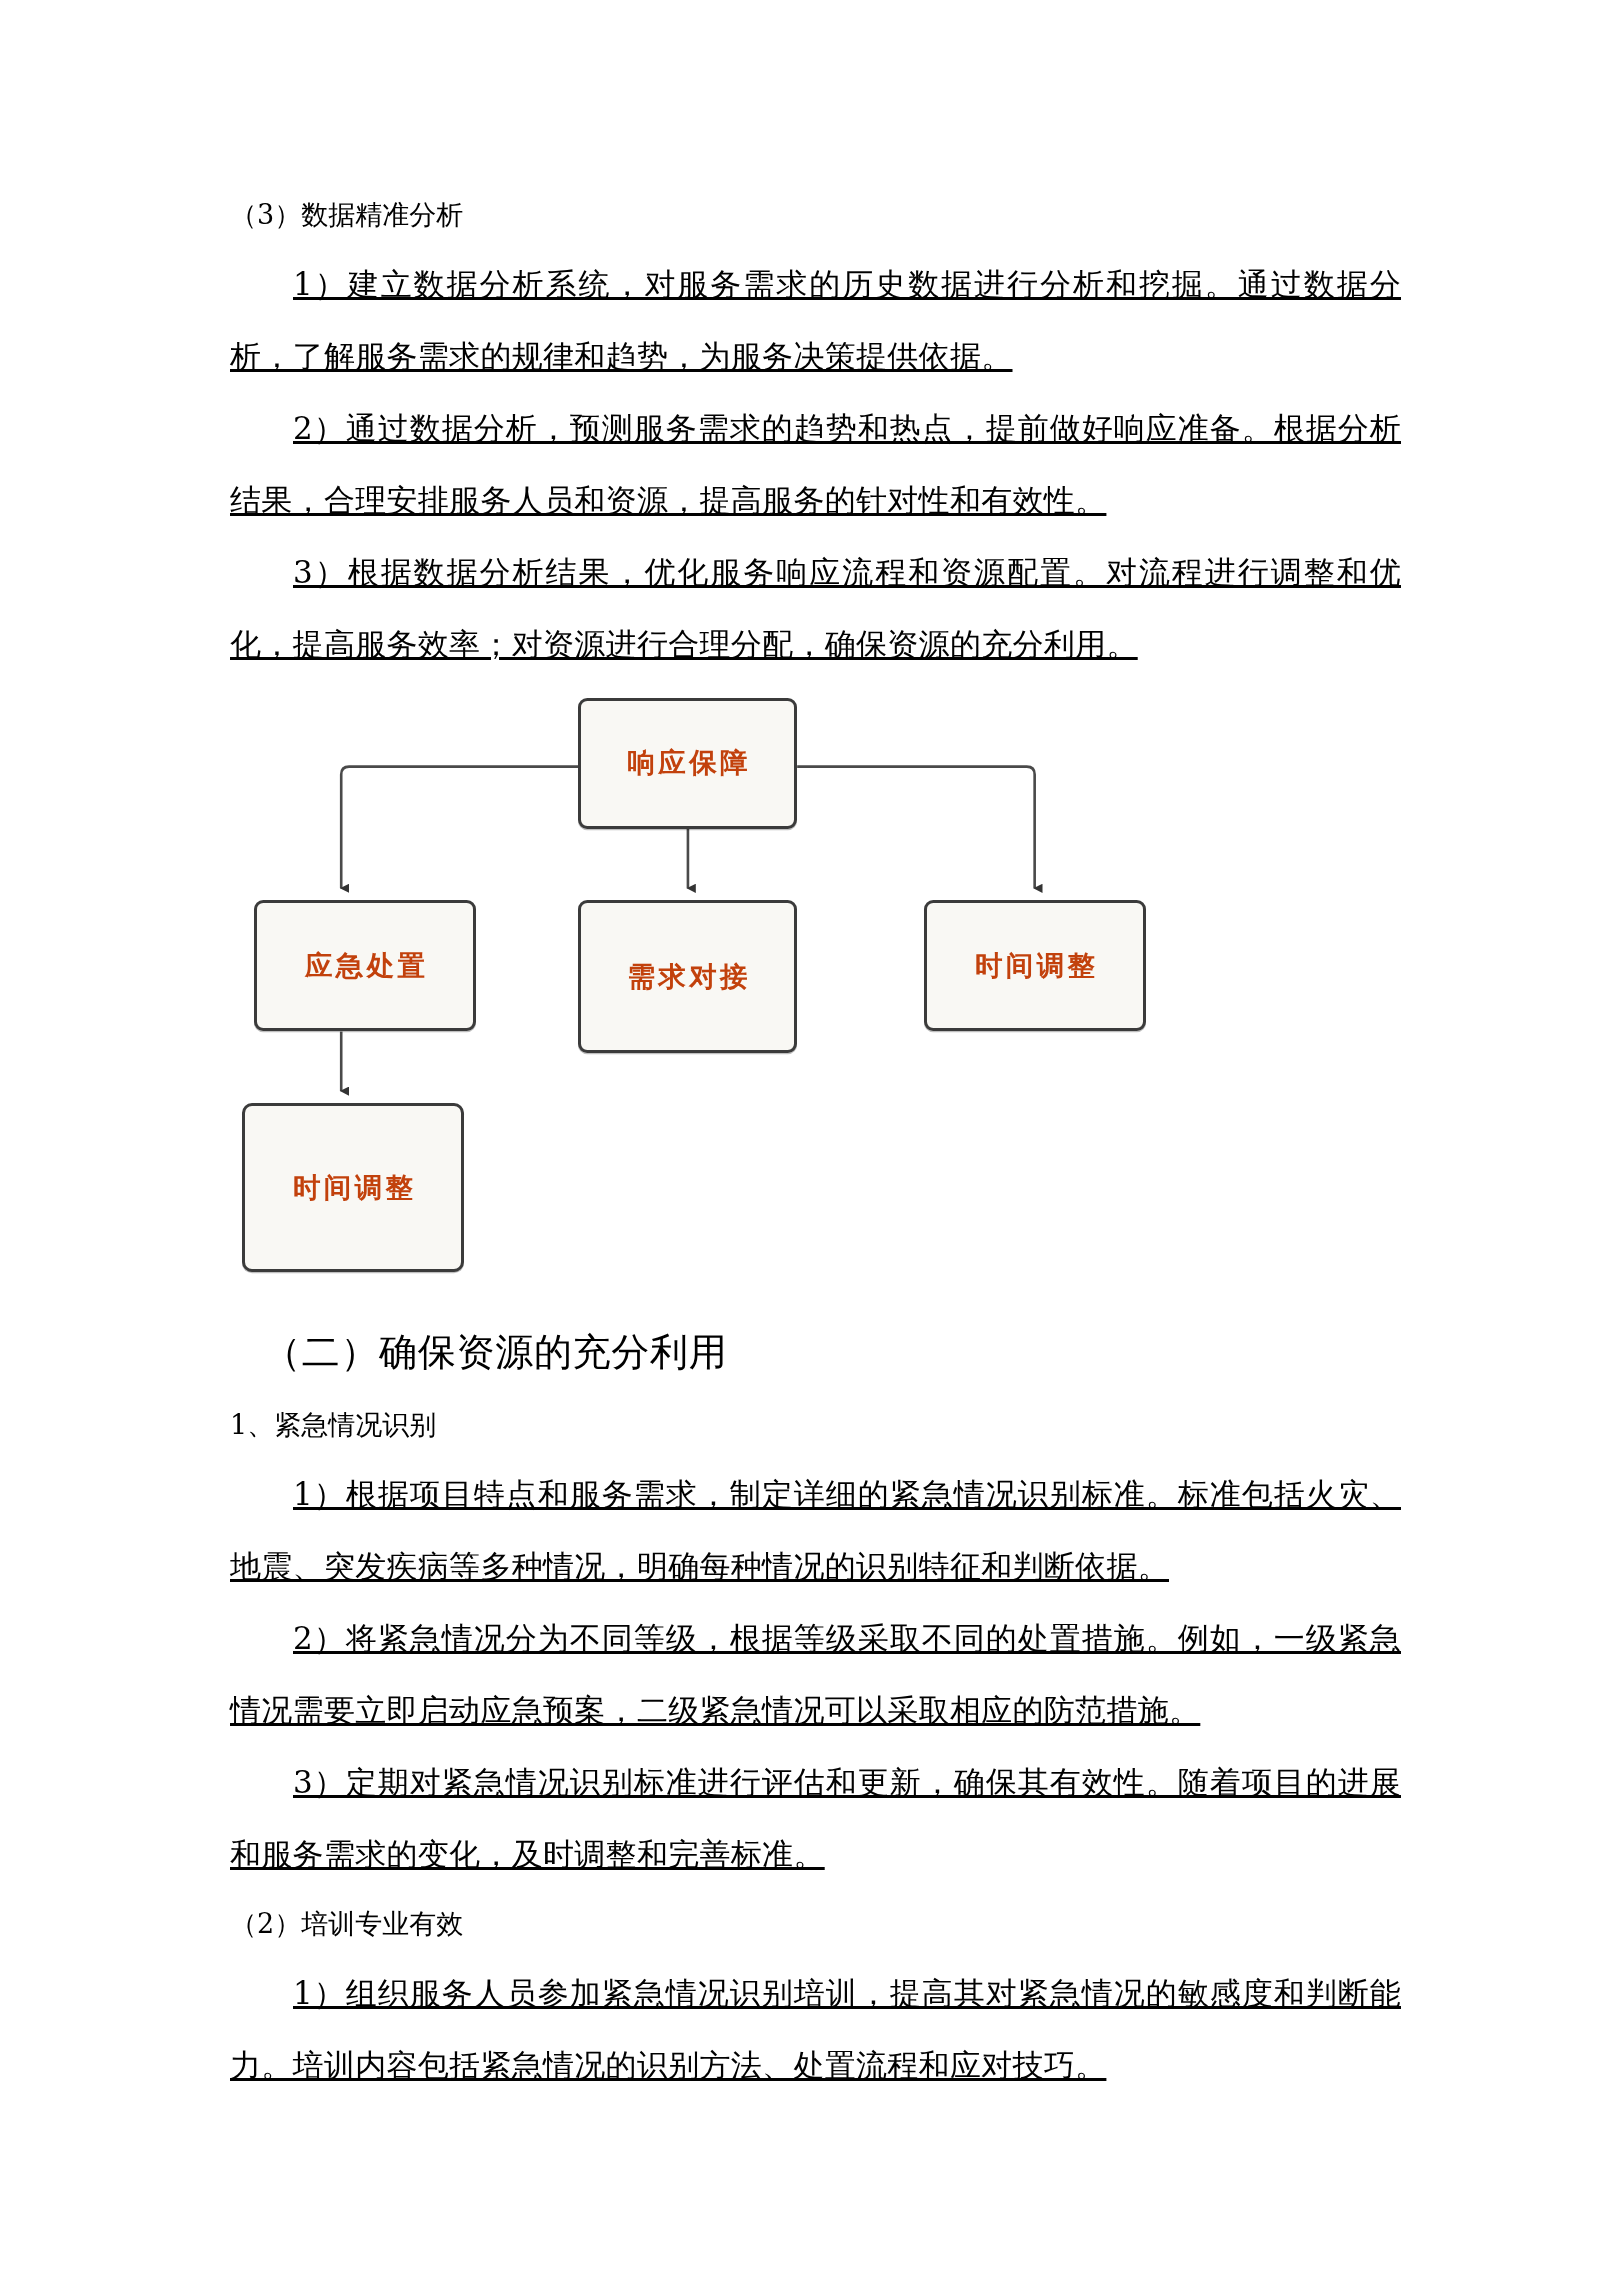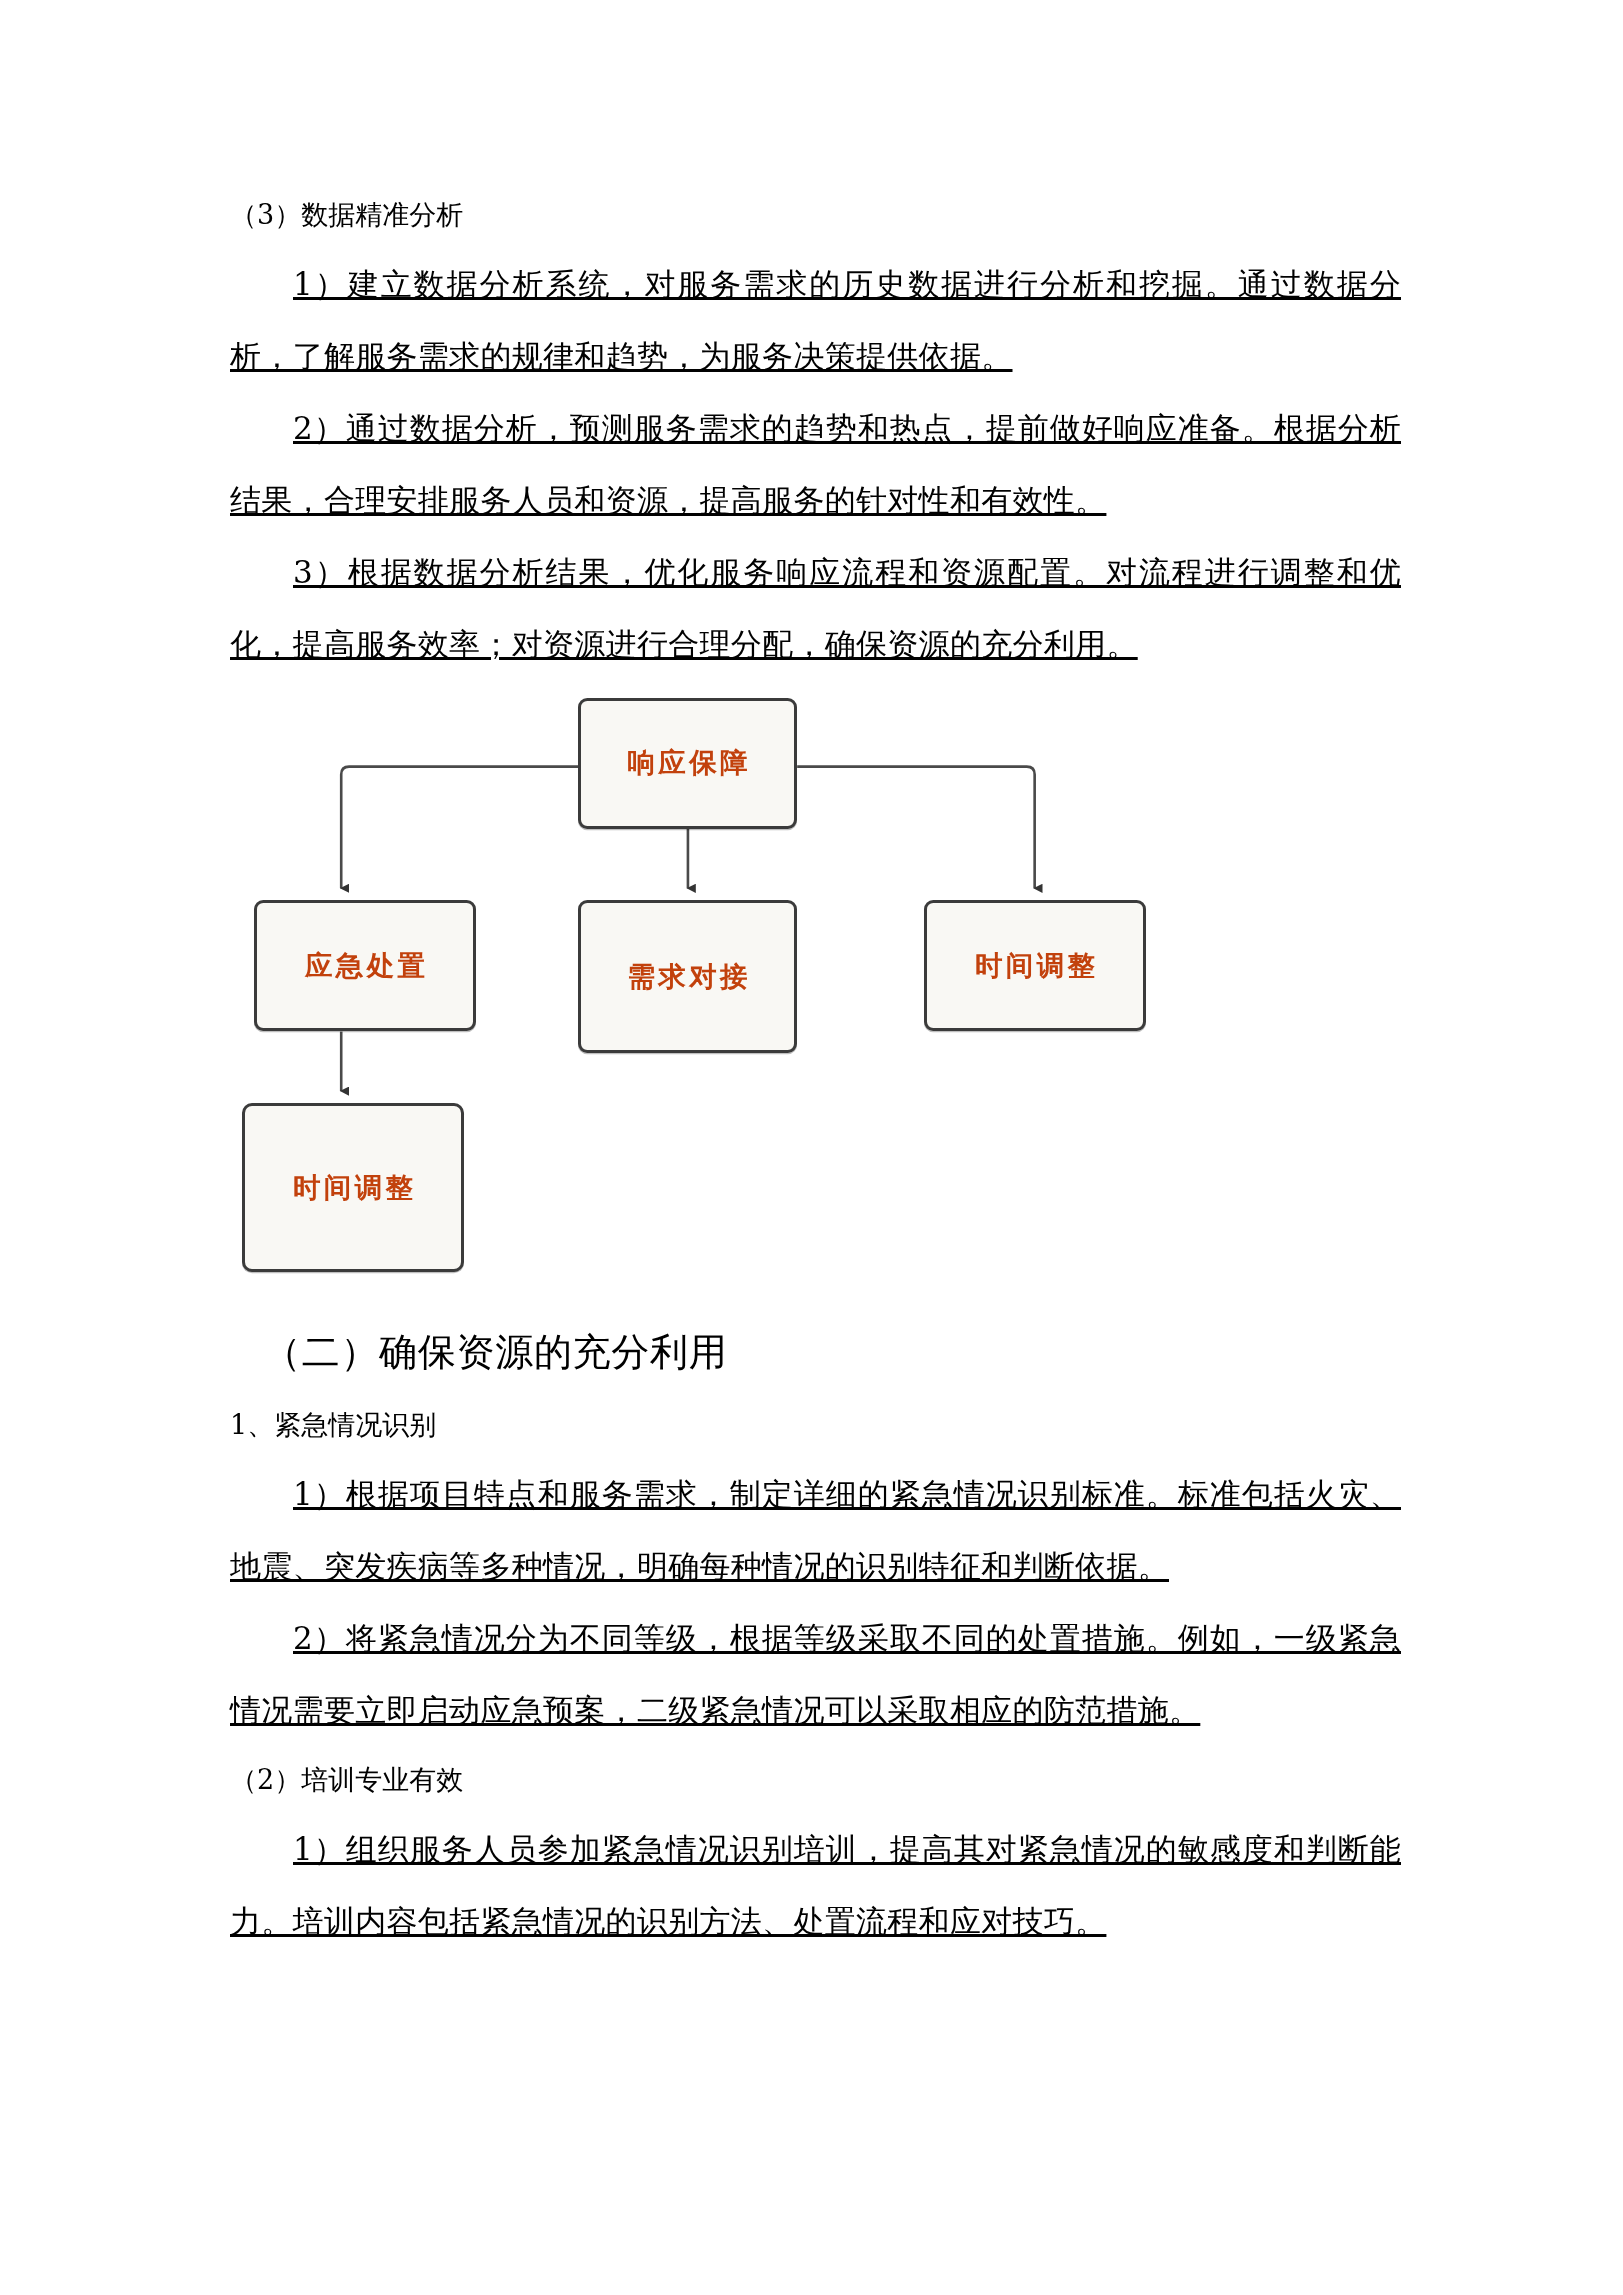--- a/index.html
+++ b/index.html
@@ -163,20 +163,21 @@
 
     <div class="h-major">（二）确保资源的充分利用</div>
 
     <div class="h-sub">1、紧急情况识别</div>
 
 
     <div class="para indent">1）根据项目特点和服务需求，制定详细的紧急情况识别标准。标准包括火灾、地震、突发疾病等多种情况，明确每种情况的识别特征和判断依据。</div>
 
     <div class="para indent">2）将紧急情况分为不同等级，根据等级采取不同的处置措施。例如，一级紧急情况需要立即启动应急预案，二级紧急情况可以采取相应的防范措施。</div>
 
+    <div class="para indent">3）定期对紧急情况识别标准进行评估和更新，确保其有效性。随着项目的进展和服务需求的变化，及时调整和完善标准。</div>
 
     <div class="h-sub">（2）培训专业有效</div>
 
     <div class="para indent">1）组织服务人员参加紧急情况识别培训，提高其对紧急情况的敏感度和判断能力。培训内容包括紧急情况的识别方法、处置流程和应对技巧。</div>
 
   </div>
 </div>
 
 
 </body></html>

